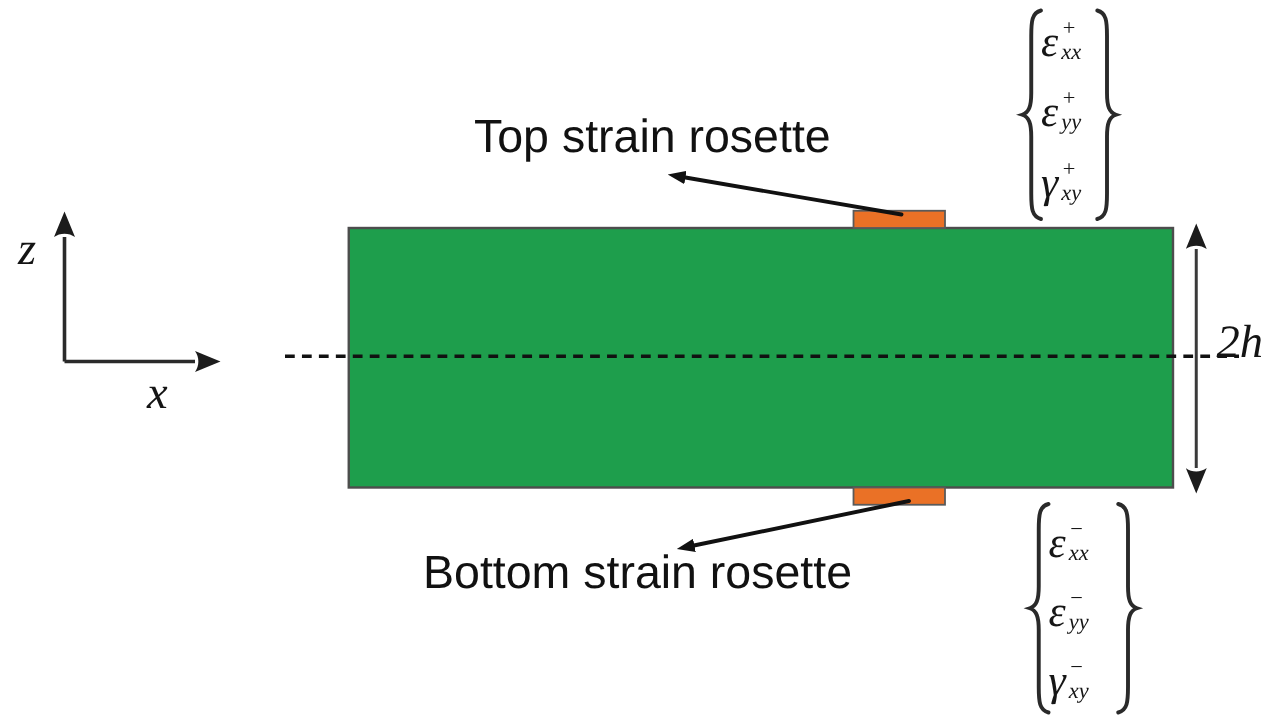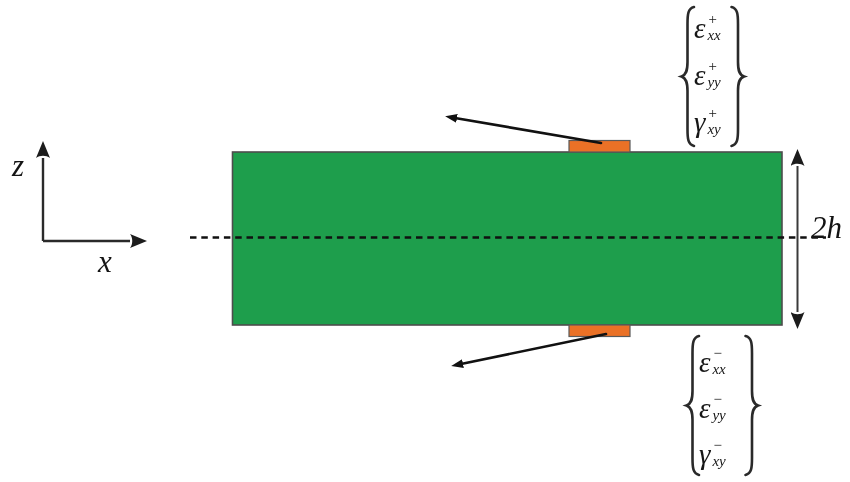--- a/index.html
+++ b/index.html
@@ -91,20 +91,22 @@
 
     <path d="M 699 336 C 693 337.5 692.5 343 692.5 353 L 692.5 391 C 692.5 400 691 404 686.5 405.5 C 691 407 692.5 411 692.5 420 L 692.5 458 C 692.5 468 693 473.5 699 475" fill="none" stroke="#2a2a2a" stroke-width="2.6" stroke-linecap="round"></path>
     <path d="M 745.5 336 C 751.5 337.5 752 343 752 353 L 752 391 C 752 400 753.5 404 758 405.5 C 753.5 407 752 411 752 420 L 752 458 C 752 468 751.5 473.5 745.5 475" fill="none" stroke="#2a2a2a" stroke-width="2.6" stroke-linecap="round"></path>
   </svg>
 
   <div class="axis-label" style="left:12px; top:150px">z</div>
   <div class="axis-label" style="left:98px; top:246px">x</div>
 
   <div class="dim-label" style="left:811px; top:212px">2h</div>
 
+  <div class="label" style="left:316px; top:74px">Top strain rosette</div>
+  <div class="label" style="left:282px; top:365px">Bottom strain rosette</div>
 
   <div class="strain-row" style="left:694px; top:7px">
     <span class="gsym">ε</span>
     <span class="stack">
       <span class="sup">+</span>
       <span class="sub">xx</span>
     </span>
   </div>
   <div class="strain-row" style="left:694px; top:54px">
     <span class="gsym">ε</span>

